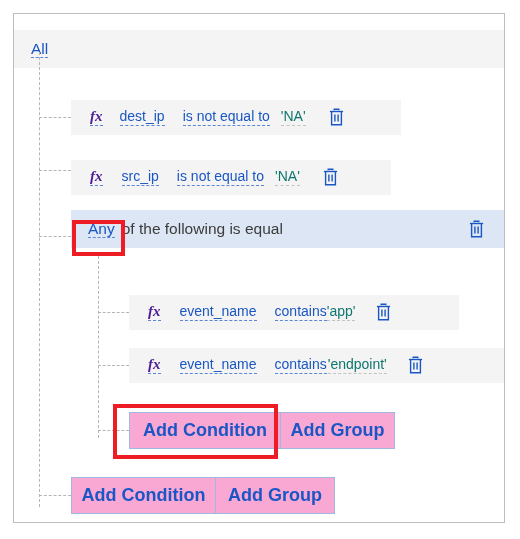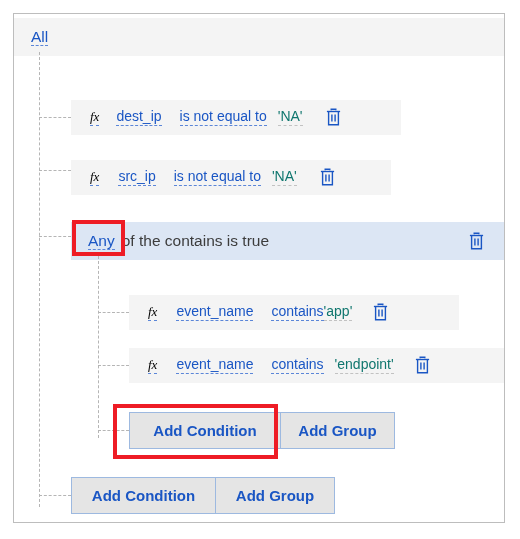--- a/index.html
+++ b/index.html
@@ -54,22 +54,23 @@
     color: #1a56c4;
     border-bottom: 1px dashed #5b86d8;
     padding-bottom: 1px;
     line-height: 15px;
     cursor: pointer;
     white-space: nowrap;
   }
   .token.fx {
     font-style: italic;
     font-family: "Liberation Serif", serif;
-    font-size: 13px;
-    color: #000000;
+    font-size: 15px;
+    color: #4c1d95;
+    font-weight: bold;
   }
   .value-token {
     color: #0f766e;
     border-bottom: 1px dashed #c2c2c2;
     padding-bottom: 1px;
     line-height: 15px;
     white-space: nowrap;
     cursor: pointer;
   }
   .static-text {
@@ -87,24 +88,24 @@
   .trash svg { display: block; }
 
   
   .btn-group {
     position: absolute;
     display: flex;
     height: 37px;
   }
   .btn {
     border: 1px solid #9db9e0;
-    background: #e5e5e5;
+    background: #f9a8d4;
     color: #1a56c4;
     font-family: "Liberation Sans", sans-serif;
-    font-size: 15px;
+    font-size: 18px;
     font-weight: bold;
     display: flex;
     align-items: center;
     justify-content: center;
     cursor: pointer;
     box-sizing: border-box;
   }
   .btn + .btn { margin-left: -1px; }
 
   
@@ -125,21 +126,21 @@
     border: 4px solid #ee1c25;
     box-sizing: border-box;
     pointer-events: none;
   }
 </style>
 </head>
 <body>
 
 <div class="page">
 
-  <div class="row group-header" style="left:0px; top:4px; width:490px; padding-left:17px;">
+  <div class="row group-header" style="left:0px; top:16px; width:490px; padding-left:17px;">
     <span class="token">All</span>
   </div>
 
   <div class="trunk" style="left:25px; top:38px; height:455px;"></div>
 
   <div class="branch" style="left:25px; top:103px; width:32px;"></div>
 
   <div class="branch" style="left:25px; top:156px; width:32px;"></div>
 
   <div class="branch" style="left:25px; top:222px; width:32px;"></div>
@@ -169,23 +170,23 @@
     <span class="trash" style="margin-left:22px;">
       <svg viewBox="0 0 17 19" width="17" height="19" fill="none" stroke="#1a56c4" stroke-width="1.4">
         <path d="M6.2 2.2 V1.3 h4.6 v0.9"></path>
         <path d="M1.9 3.5 h13.2"></path>
         <path d="M3.6 3.5 v13.3 h9.8 V3.5"></path>
         <path d="M6.9 6.6 v6.8 M10.1 6.6 v6.8"></path>
       </svg>
     </span>
   </div>
 
-  <div class="row group-header any-header" style="left:57px; top:208px; width:433px; padding-left:17px;">
+  <div class="row group-header any-header" style="left:57px; top:196px; width:433px; padding-left:17px;">
     <span class="token">Any</span>
-    <span class="static-text" style="margin-left:7px;">of the contains is true</span>
+    <span class="static-text" style="margin-left:7px;">of the following is equal</span>
     <span class="trash" style="margin-left:auto; margin-right:19px;">
       <svg viewBox="0 0 17 19" width="17" height="19" fill="none" stroke="#1a56c4" stroke-width="1.4">
         <path d="M6.2 2.2 V1.3 h4.6 v0.9"></path>
         <path d="M1.9 3.5 h13.2"></path>
         <path d="M3.6 3.5 v13.3 h9.8 V3.5"></path>
         <path d="M6.9 6.6 v6.8 M10.1 6.6 v6.8"></path>
       </svg>
     </span>
   </div>
 
@@ -206,21 +207,21 @@
         <path d="M3.6 3.5 v13.3 h9.8 V3.5"></path>
         <path d="M6.9 6.6 v6.8 M10.1 6.6 v6.8"></path>
       </svg>
     </span>
   </div>
 
   <div class="row cond-row" style="left:115px; top:334px; width:375px; padding-left:19px;">
     <span class="token fx">fx</span>
     <span class="token" style="margin-left:19px;">event_name</span>
     <span class="token" style="margin-left:18px;">contains</span>
-    <span class="value-token" style="margin-left:11px;">'endpoint'</span>
+    <span class="value-token" style="margin-left:1px;">'endpoint'</span>
     <span class="trash" style="margin-left:20px;">
       <svg viewBox="0 0 17 19" width="17" height="19" fill="none" stroke="#1a56c4" stroke-width="1.4">
         <path d="M6.2 2.2 V1.3 h4.6 v0.9"></path>
         <path d="M1.9 3.5 h13.2"></path>
         <path d="M3.6 3.5 v13.3 h9.8 V3.5"></path>
         <path d="M6.9 6.6 v6.8 M10.1 6.6 v6.8"></path>
       </svg>
     </span>
   </div>
 

